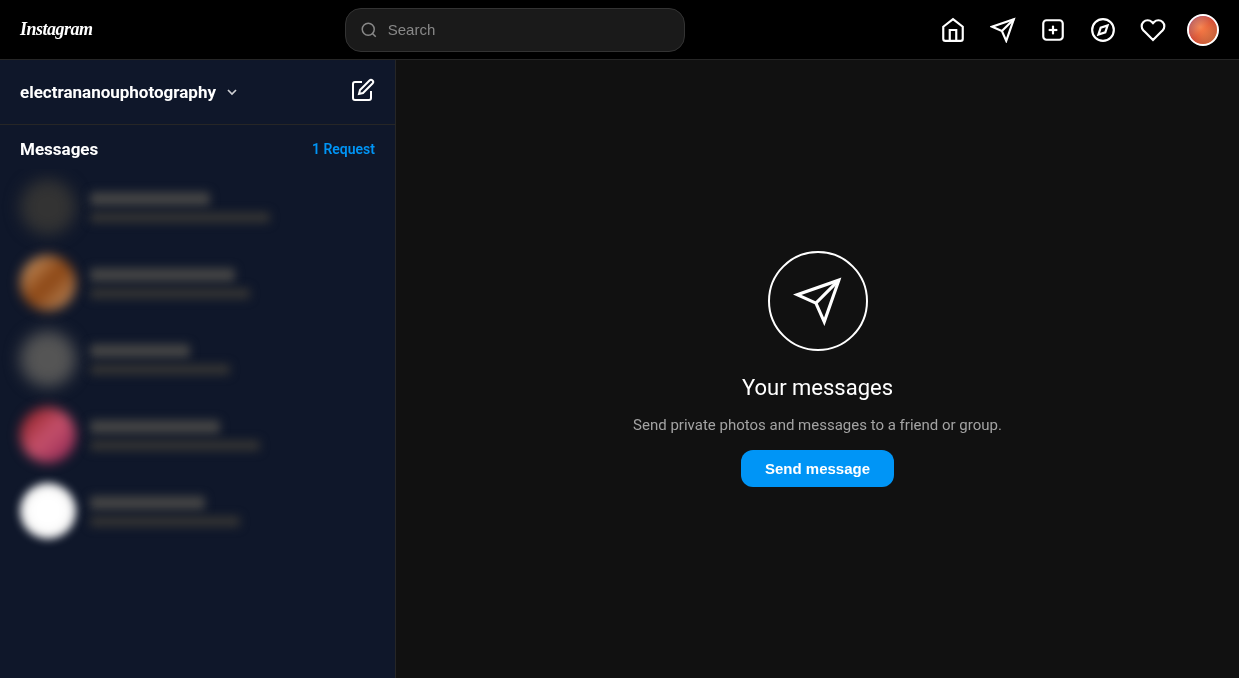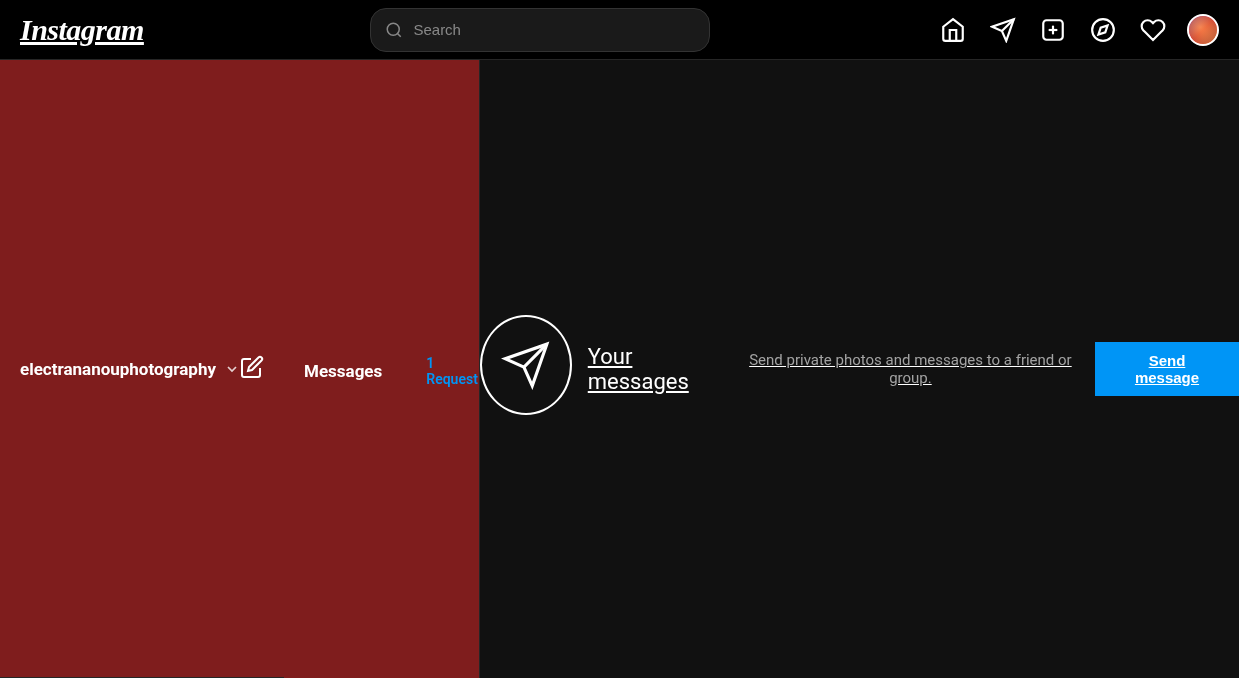--- a/index.html
+++ b/index.html
@@ -20,26 +20,25 @@
       display: flex;
       align-items: center;
       justify-content: space-between;
       padding: 0 20px;
       position: fixed;
       top: 0; left: 0; right: 0;
       z-index: 100;
     }
     .topnav-logo {
       font-family: 'Segoe UI', Georgia, serif;
-      font-size: 30px;
+      font-size: 18px;
       font-weight: 600;
       color: #fff;
       font-style: italic;
       letter-spacing: -0.5px;
-      text-decoration: underline;
     }
     .topnav-search {
       background: #1a1a1a;
       border: 1px solid #333;
       border-radius: 16px;
       display: flex;
       align-items: center;
       padding: 0 14px;
       width: 340px;
       height: 44px;
@@ -90,25 +89,25 @@
 
     
     .main-content {
       margin-top: 60px;
       display: flex;
       height: calc(678px - 60px);
     }
 
     
     .sidebar {
-      width: 480px;
+      width: 396px;
       border-right: 1px solid #262626;
-      background: #7f1d1d;
-      display: flex;
-      flex-direction: row;
+      background: #0f172a;
+      display: flex;
+      flex-direction: column;
       flex-shrink: 0;
     }
     .sidebar-header {
       display: flex;
       align-items: center;
       justify-content: space-between;
       padding: 18px 20px;
       border-bottom: 1px solid #262626;
     }
     .sidebar-username {
@@ -217,24 +216,23 @@
     .main-panel {
       flex: 1;
       background: #111;
       display: flex;
       align-items: center;
       justify-content: center;
       flex-direction: column;
     }
     .empty-state {
       display: flex;
-      flex-direction: row;
+      flex-direction: column;
       align-items: center;
       gap: 16px;
-      text-decoration: underline;
     }
     .send-circle {
       width: 100px;
       height: 100px;
       border-radius: 50%;
       border: 2px solid #fff;
       display: flex;
       align-items: center;
       justify-content: center;
       margin-bottom: 8px;
@@ -246,21 +244,21 @@
     }
     .empty-subtitle {
       font-size: 15px;
       color: #a3a3a3;
       text-align: center;
     }
     .send-msg-btn {
       background: #0095f6;
       color: #fff;
       border: none;
-      border-radius: 0;
+      border-radius: 12px;
       padding: 10px 24px;
       font-size: 15px;
       font-weight: 700;
       cursor: pointer;
       margin-top: 0;
     }
   </style>
 </head>
 <body>
 

